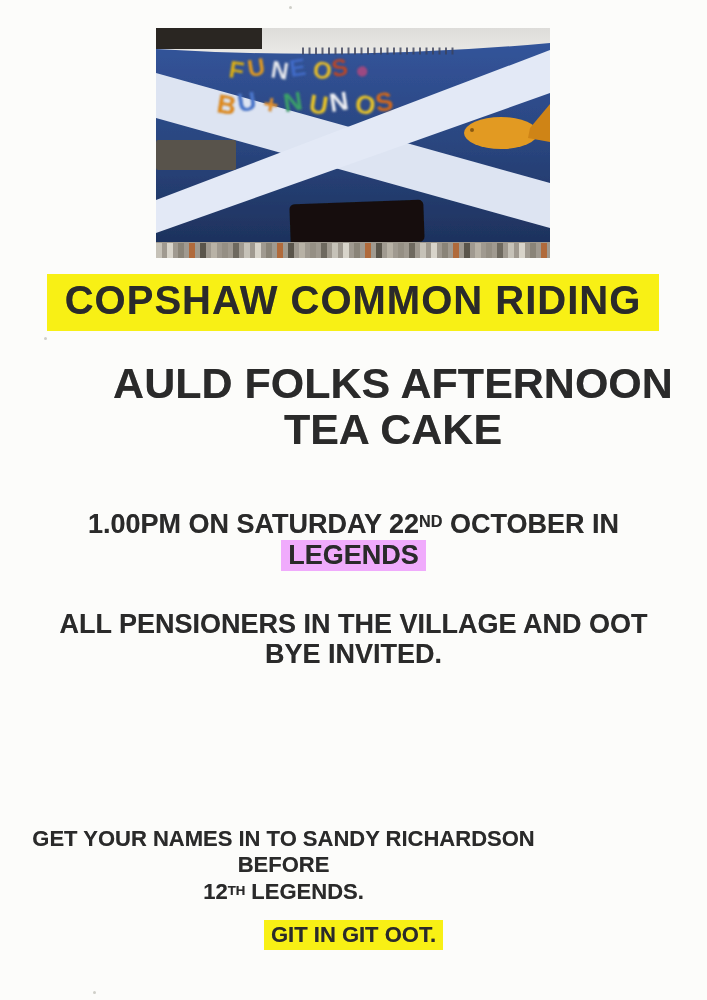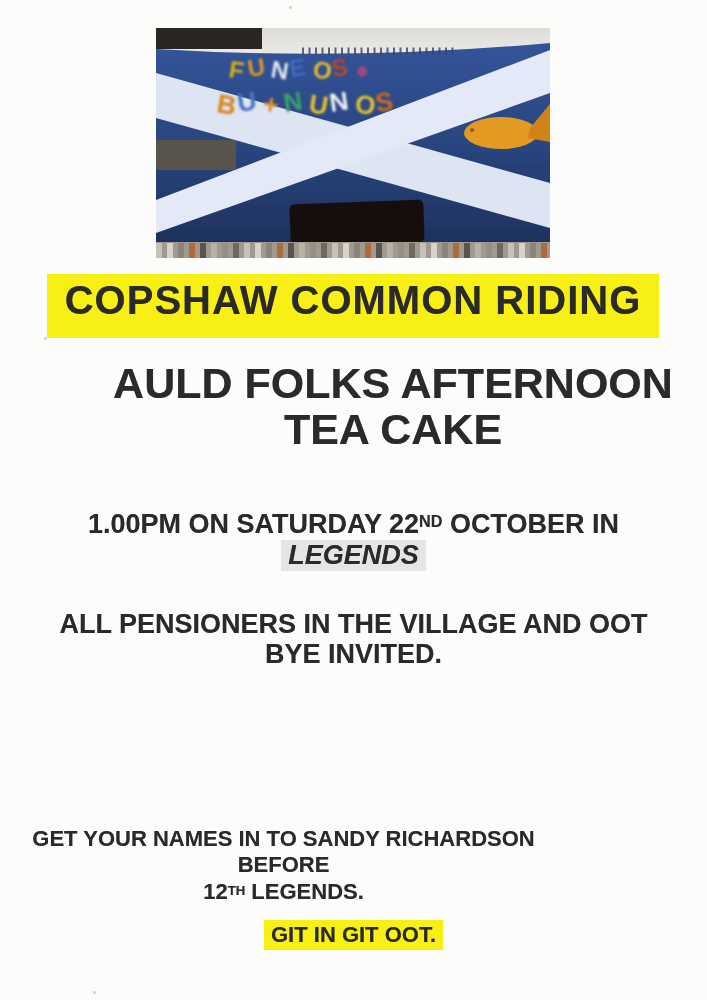--- a/index.html
+++ b/index.html
@@ -4,28 +4,28 @@
 <style>
   html,body{margin:0;padding:0;background:#fcfcfa;}
   .page{
     position:relative;width:707px;height:1000px;background:#fcfcfa;overflow:hidden;
     font-family:"Liberation Sans",sans-serif;font-weight:bold;color:#2a2a2a;
     text-shadow:0 0 .6px rgba(70,70,70,.55);
   }
   .photo{position:absolute;left:156px;top:28px;width:394px;height:230px;}
   .photo svg{display:block;}
   .banner{
-    position:absolute;left:47px;top:274px;width:612px;height:64px;
+    position:absolute;left:47px;top:274px;width:612px;height:57px;
     background:#f8f015;text-align:center;font-size:40px;line-height:53px;
     letter-spacing:1px;white-space:nowrap;
   }
   .headline{position:absolute;left:0;top:360px;width:698px;text-align:center;font-size:43px;line-height:46px;margin-left:44px;}
   .when{position:absolute;left:0;top:506px;width:707px;text-align:center;font-size:27px;line-height:30px;white-space:nowrap;}
   .venue-row{position:absolute;left:0;top:540px;width:707px;text-align:center;}
-  .venue{display:inline-block;background:#e5e5e5;font-size:27px;line-height:29px;padding:1px 7px;font-style:italic;}
+  .venue{display:inline-block;background:#f0abfc;font-size:27px;line-height:29px;padding:1px 7px;}
   .invite{position:absolute;left:0;top:609px;width:707px;text-align:center;font-size:27px;line-height:30px;}
   .pitch{position:absolute;left:0;top:700px;width:707px;text-align:center;font-size:27px;line-height:29px;}
   .rsvp{position:absolute;left:0;top:826px;width:567px;text-align:center;font-size:22px;line-height:26px;}
   .footer-row{position:absolute;left:0;top:920px;width:707px;text-align:center;}
   .footer{display:inline-block;background:#f8f015;font-size:22px;line-height:26px;padding:2px 7px;}
   .sup{font-size:60%;vertical-align:.34em;}
   .speck{position:absolute;width:3px;height:3px;border-radius:50%;background:#cfcfc8;}
 </style>
 </head>
 <body>

